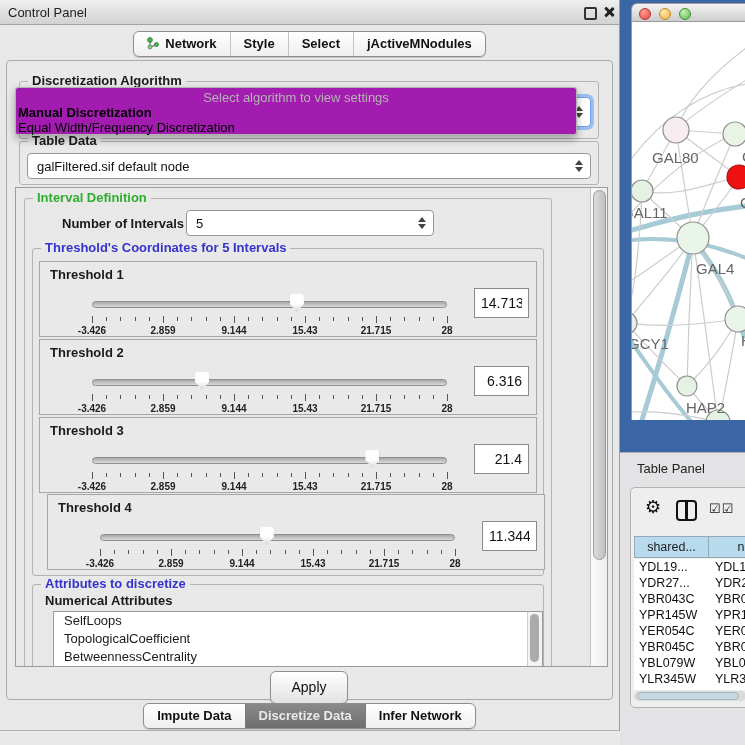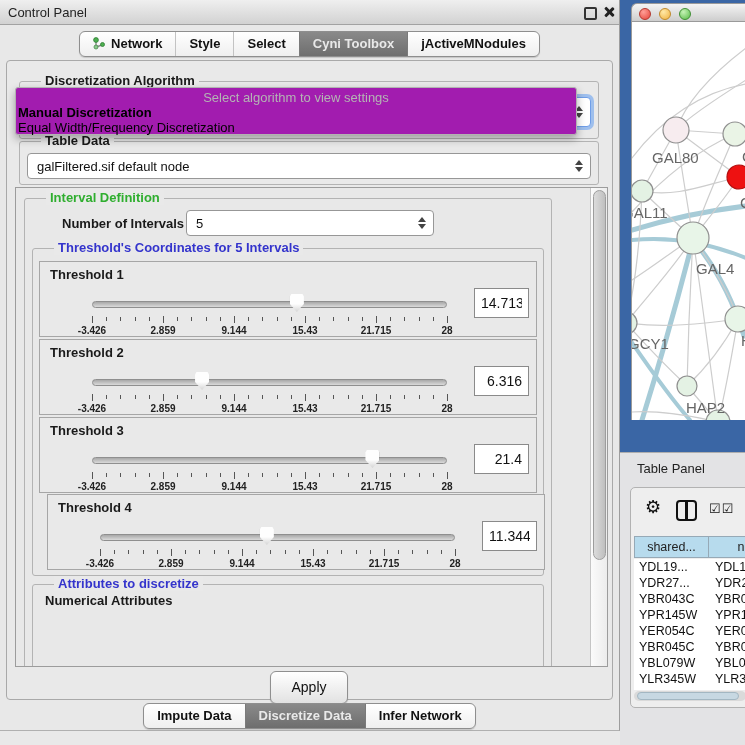--- a/index.html
+++ b/index.html
@@ -28,21 +28,21 @@
        display:flex;align-items:center;gap:5px;white-space:nowrap;}
   .seg:first-child{border-left:none;}
   .seg.active{background:linear-gradient(#8a8a8a,#6e6e6e);color:#e9e9e9;border-left-color:#7a7a7a;}
   .seg.active + .seg{border-left-color:#7a7a7a;}
 
   
   #main-panel{position:absolute;left:6px;top:60px;width:607px;height:640px;background:#e9e9e9;
               border:1px solid #a9a9a9;border-radius:4px;box-sizing:border-box;}
 
   .group{position:absolute;border:1px solid #b3b3b3;border-radius:3px;box-sizing:border-box;}
-  .group>.legend{position:absolute;top:-9px;left:21px;background:#e9e9e9;padding:0 4px;font-weight:bold;font-size:13px;}
+  .group>.legend{position:absolute;top:-9px;left:8px;background:#e9e9e9;padding:0 4px;font-weight:bold;font-size:13px;}
   .legend.green{color:#2fae2f;text-align:right;}
   .legend.blue{color:#3434cc;}
   .legend.dark{color:#1a1a1a;}
 
   .combo{position:absolute;background:#fff;border:1px solid #979797;border-radius:4px;box-sizing:border-box;
          display:flex;align-items:center;padding:0 22px 0 9px;font-size:13px;color:#111;}
   .stepper{position:absolute;right:7px;top:50%;transform:translateY(-50%);width:8px;height:12px;}
   .stepper i{position:absolute;left:0;width:0;height:0;border-left:4px solid transparent;border-right:4px solid transparent;}
   .stepper i.up{top:0;border-bottom:5px solid #444;}
   .stepper i.dn{bottom:0;border-top:5px solid #444;}
@@ -162,21 +162,20 @@
             <line x1="3" y1="3" x2="3" y2="10" stroke="#8a8a8a" stroke-width="1.4"></line>
             <line x1="3" y1="10" x2="9" y2="8" stroke="#8a8a8a" stroke-width="1.4"></line>
             <circle cx="3" cy="3" r="2.4" fill="#4caf50" stroke="#2e7d32" stroke-width="0.8"></circle>
             <circle cx="3" cy="10" r="2" fill="#8bc98d" stroke="#4a8a4d" stroke-width="0.8"></circle>
             <circle cx="9.5" cy="7.5" r="2" fill="#4caf50" stroke="#2e7d32" stroke-width="0.8"></circle>
           </svg>
           <span>Network</span>
         </span>
         <span class="seg">Style</span>
         <span class="seg">Select</span>
-        <span class="seg active">Cyni Toolbox</span>
         <span class="seg">jActiveMNodules</span>
       </div>
     </div>
 
     <div id="main-panel">
 
       <div id="disc-group" class="group">
         <span class="legend dark">Discretization Algorithm</span>
       </div>
       <div id="disc-combo" class="combo">
@@ -395,20 +394,30 @@
                 </div>
                 <div class="handle" style="left: calc(46.9993% - 7px);"></div>
               </div>
             <input class="tvalue" value="11.344" style="">
           </div>
         </div>
 
         <div id="attr-group" class="group">
           <span class="legend blue">Attributes to discretize</span>
           <span id="attr-label">Numerical Attributes</span>
+          <div id="attr-list">
+            <div id="attr-items">
+                <div class="attr-item">SelfLoops</div>
+                <div class="attr-item">TopologicalCoefficient</div>
+                <div class="attr-item">BetweennessCentrality</div>
+              </div>
+            <div id="attr-scroll">
+              <div id="attr-thumb"></div>
+            </div>
+          </div>
         </div>
 
         <div id="vscroll">
           <div id="vthumb"></div>
         </div>
       </div>
 
       <button id="apply-btn">Apply</button>
     </div>
 

